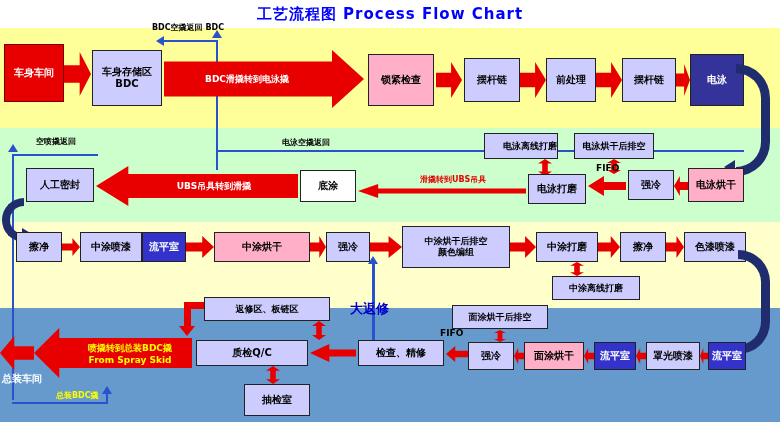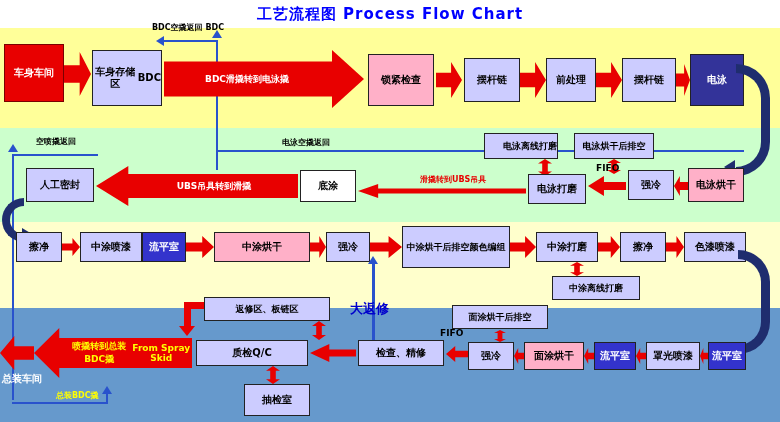--- a/index.html
+++ b/index.html
@@ -9,21 +9,21 @@
   .band-yellow { top:28px;  height:100px; background:#FFFF99; }
   .band-green  { top:128px; height:94px;  background:#CCFFCC; }
   .band-cream  { top:222px; height:86px;  background:#FFFFCC; }
   .band-blue   { top:308px; height:114px; background:#6699CC; }
   .title { position:absolute; top:5px; left:0; width:780px; text-align:center;
            color:#0000FF; font-weight:bold; font-size:15px; letter-spacing:1px; }
   .box { position:absolute; border:1px solid #222; display:flex; align-items:center;
          justify-content:center; text-align:center; font-weight:bold; color:#000;
          font-size:10px; line-height:1.2; }
   .f9 { font-size:9px; }
-  .col { flex-direction:row; }
+  .col { flex-direction:column; }
   .lav   { background:#CCCCFF; }
   .pink  { background:#FFB0C8; }
   .navybox { background:#333399; color:#fff; }
   .bluebox { background:#3333CC; color:#fff; }
   .whitebox{ background:#FFFFFF; }
   .redbox  { background:#E80000; color:#fff; border:1px solid #7A0000; }
   .lbl { position:absolute; font-weight:bold; white-space:nowrap; }
   .arrow { position:absolute; background:#E80000; }
   .ar-r { clip-path:polygon(0 30%,58% 30%,58% 0,100% 50%,58% 100%,58% 70%,0 70%); }
   .ar-l { clip-path:polygon(100% 30%,42% 30%,42% 0,0 50%,42% 100%,42% 70%,100% 70%); }

